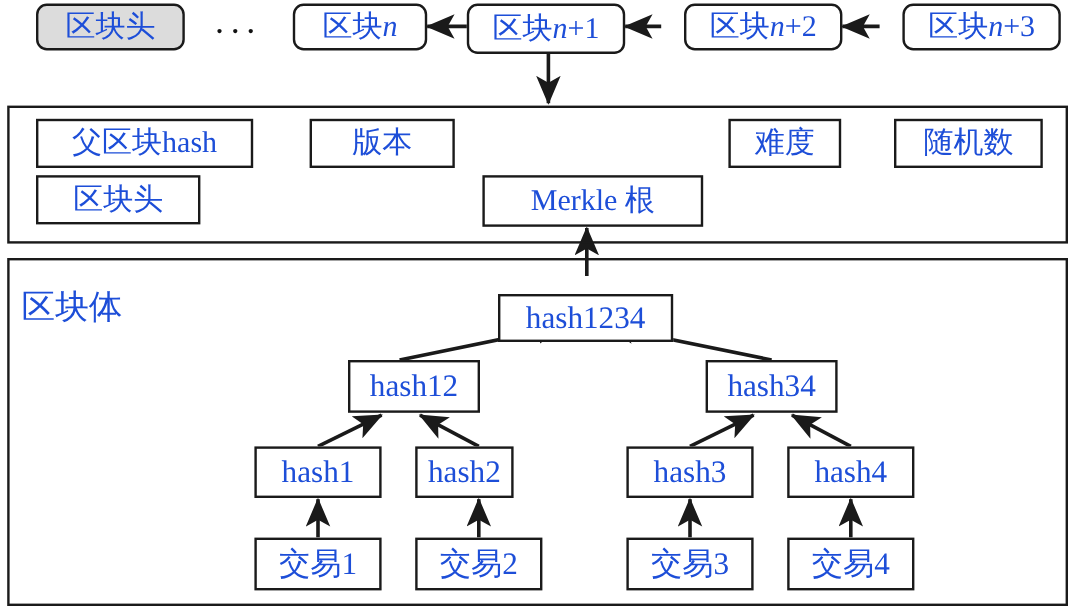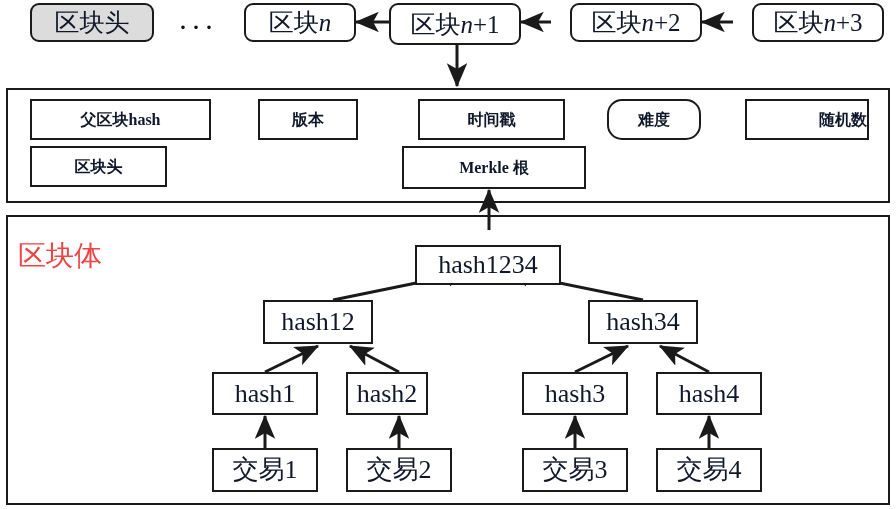--- a/index.html
+++ b/index.html
@@ -25,54 +25,53 @@
   }
   .box {
     position: absolute;
     box-sizing: border-box;
     background: #ffffff;
     border: 2px solid #1a1a1a;
     display: flex;
     align-items: center;
     justify-content: center;
     white-space: nowrap;
-    color: #0f172a;
+    color: #1d4ed8;
     line-height: 1;
   }
   .chain-box {
     border-radius: 9px;
     border-width: 2.5px;
     font-size: 25px;
   }
   .chain-box.shaded {
     background: #dcdcdc;
   }
   .field-box {
-    font-size: 16px;
+    font-size: 25px;
     border-width: 2px;
-    font-weight: bold;
   }
   .node-box {
     font-size: 26px;
     border-width: 2px;
   }
   .tx-box {
     font-size: 26px;
     border-width: 2.5px;
   }
   .outer-panel {
     position: absolute;
     box-sizing: border-box;
     border: 2.5px solid #1a1a1a;
     background: transparent;
   }
   .panel-label {
     position: absolute;
     font-size: 28px;
-    color: #ef4444;
+    color: #1d4ed8;
     white-space: nowrap;
   }
   .ellipsis {
     position: absolute;
     font-size: 30px;
     letter-spacing: 3px;
     color: #111111;
     line-height: 1;
   }
   .ital {
@@ -150,53 +149,50 @@
       <span class="ital">n</span>
       <span>+3</span>
   </div>
 
   <div class="outer-panel" style="left:6px; top:88px; width:884px; height:115px;"></div>
 
   <div class="box field-box" style="left:30px; top:99px; width:181px; height:41px;">
     <span>父区块hash</span>
   </div>
 
-  <div class="box field-box" style="left:258px; top:99px; width:100px; height:41px;">
+  <div class="box field-box" style="left:258px; top:99px; width:121px; height:41px;">
     <span>版本</span>
   </div>
 
-  <div class="box field-box" style="left:418px; top:99px; width:147px; height:41px;">
-    <span>时间戳</span>
-  </div>
-
-  <div class="box field-box" style="left:607px; top:99px; width:94px; height:41px;border-radius:15px;">
+
+  <div class="box field-box" style="left:607px; top:99px; width:94px; height:41px;">
     <span>难度</span>
   </div>
 
-  <div class="box field-box" style="left:745px; top:99px; width:124px; height:41px;justify-content:flex-end;">
+  <div class="box field-box" style="left:745px; top:99px; width:124px; height:41px;">
     <span>随机数</span>
   </div>
 
   <div class="box field-box" style="left:30px; top:146px; width:137px; height:41px;">
     <span>区块头</span>
   </div>
 
   <div class="box field-box" style="left:402px; top:146px; width:184px; height:43px;align-items:center;">
     <span>Merkle 根</span>
   </div>
 
   <div class="outer-panel" style="left:6px; top:215px; width:884px; height:290px;"></div>
 
   <div class="panel-label" style="left:18px; top:237px;">区块体</div>
 
   <div class="box node-box" style="left:415px; top:230px; width:146px; height:40px;margin-top:15px;">
     <span>hash1234</span>
   </div>
 
-  <div class="box node-box" style="left:263px; top:300px; width:110px; height:44px;">
+  <div class="box node-box" style="left:290px; top:300px; width:110px; height:44px;">
     <span>hash12</span>
   </div>
 
   <div class="box node-box" style="left:588px; top:300px; width:110px; height:44px;">
     <span>hash34</span>
   </div>
 
   <div class="box node-box" style="left:212px; top:372px; width:106px; height:43px;">
     <span>hash1</span>
   </div>

